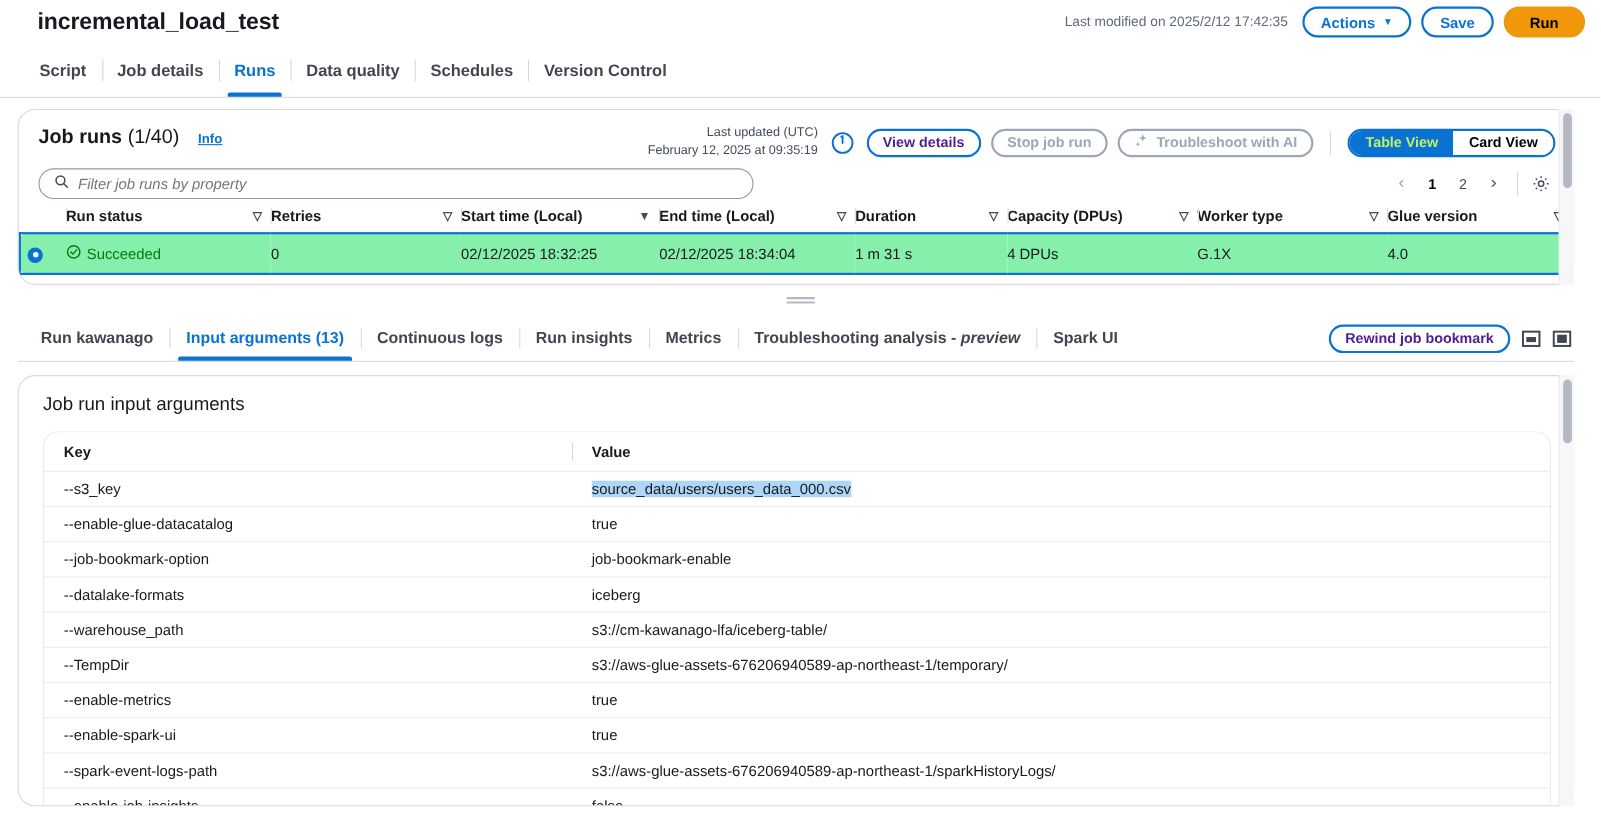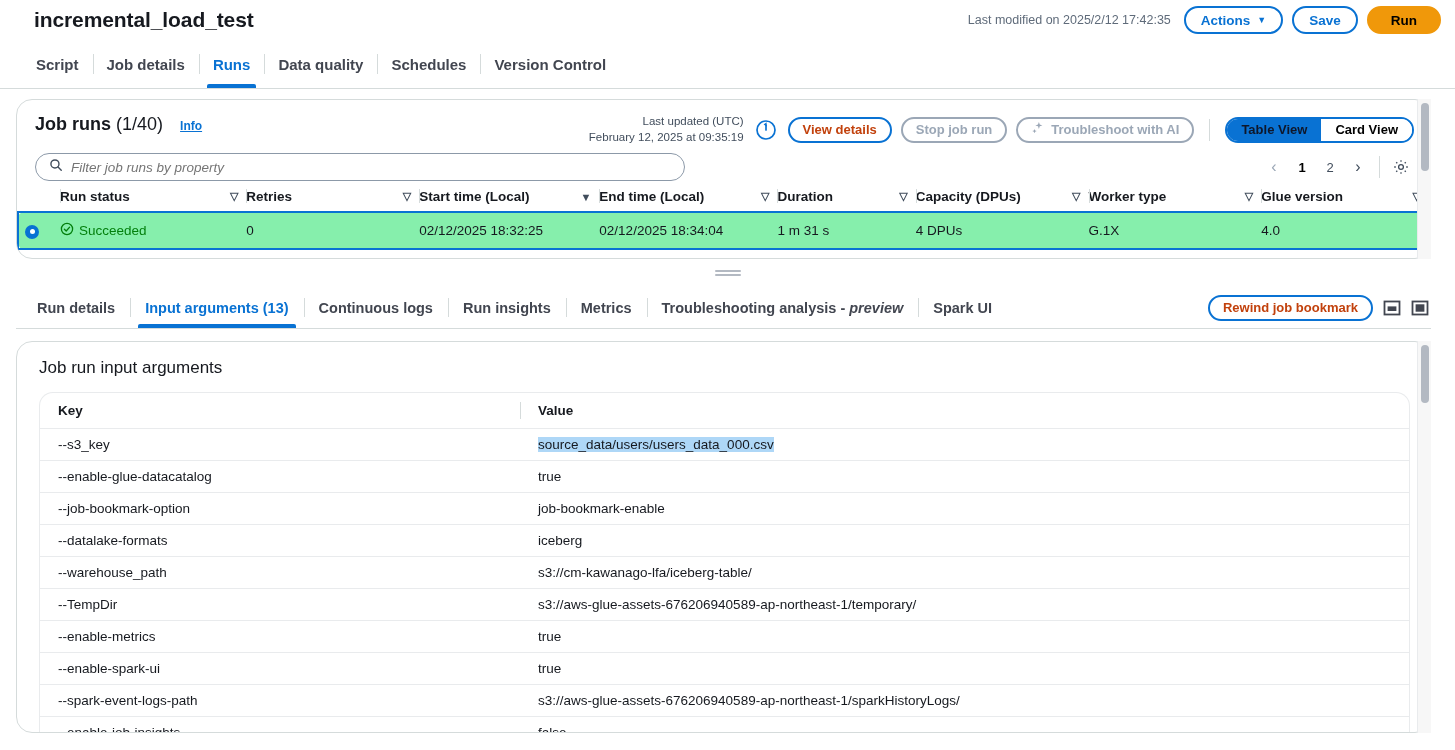--- a/index.html
+++ b/index.html
@@ -104,32 +104,32 @@
     width: 26px; height: 26px; border-radius: 50%;
     display: inline-flex; align-items: center; justify-content: center;
     cursor: pointer;
   }
   .btn-sm {
     height: 26px; padding: 0 13px; border-radius: 15px;
     font-size: 13px; font-weight: bold;
     display: inline-flex; align-items: center; gap: 6px;
     cursor: pointer; white-space: nowrap; background: #fff;
   }
-  .btn-sm.blue { border: 2px solid #0972d3; color: #c2410c; }
+  .btn-sm.blue { border: 2px solid #0972d3; color: #4c1d95; }
   .btn-sm.disabled { border: 2px solid #9ba7b6; color: #9ba7b6; cursor: default; }
   .vdivider { width: 1px; height: 22px; background: #d5dbdb; margin: 0 6px; }
   .seg {
     display: inline-flex; border: 2px solid #0972d3; border-radius: 15px;
     overflow: hidden; height: 26px;
   }
   .seg > div {
     font-size: 13px; font-weight: bold; padding: 0 14px;
     display: flex; align-items: center; cursor: pointer;
   }
-  .seg .on { background: #0972d3; color: #0f172a; }
+  .seg .on { background: #0972d3; color: #bef264; }
   .seg .off { background: #fff; color: #000; }
 
   
   .filter-row {
     display: flex; align-items: center;
     padding: 8px 16px 0 18px; gap: 20px;
   }
   .filter-input {
     flex: 0 0 650px;
     height: 28px; border: 1px solid #8c99a8; border-radius: 15px;
@@ -457,21 +457,21 @@
 </div>
 
 <div class="drag-wrap">
   <div class="drag">
       <i></i>
       <i></i>
     </div>
 </div>
 
 <div class="subtabs">
-  <div class="stab">Run details</div>
+  <div class="stab">Run kawanago</div>
   <div class="stab active">Input arguments (13)</div>
   <div class="stab">Continuous logs</div>
   <div class="stab">Run insights</div>
   <div class="stab">Metrics</div>
   <div class="stab">
     <span>Troubleshooting analysis - <em>preview</em></span>
   </div>
   <div class="stab">Spark UI</div>
   <div class="subtabs-right">
     <div class="btn-sm blue">Rewind job bookmark</div>

